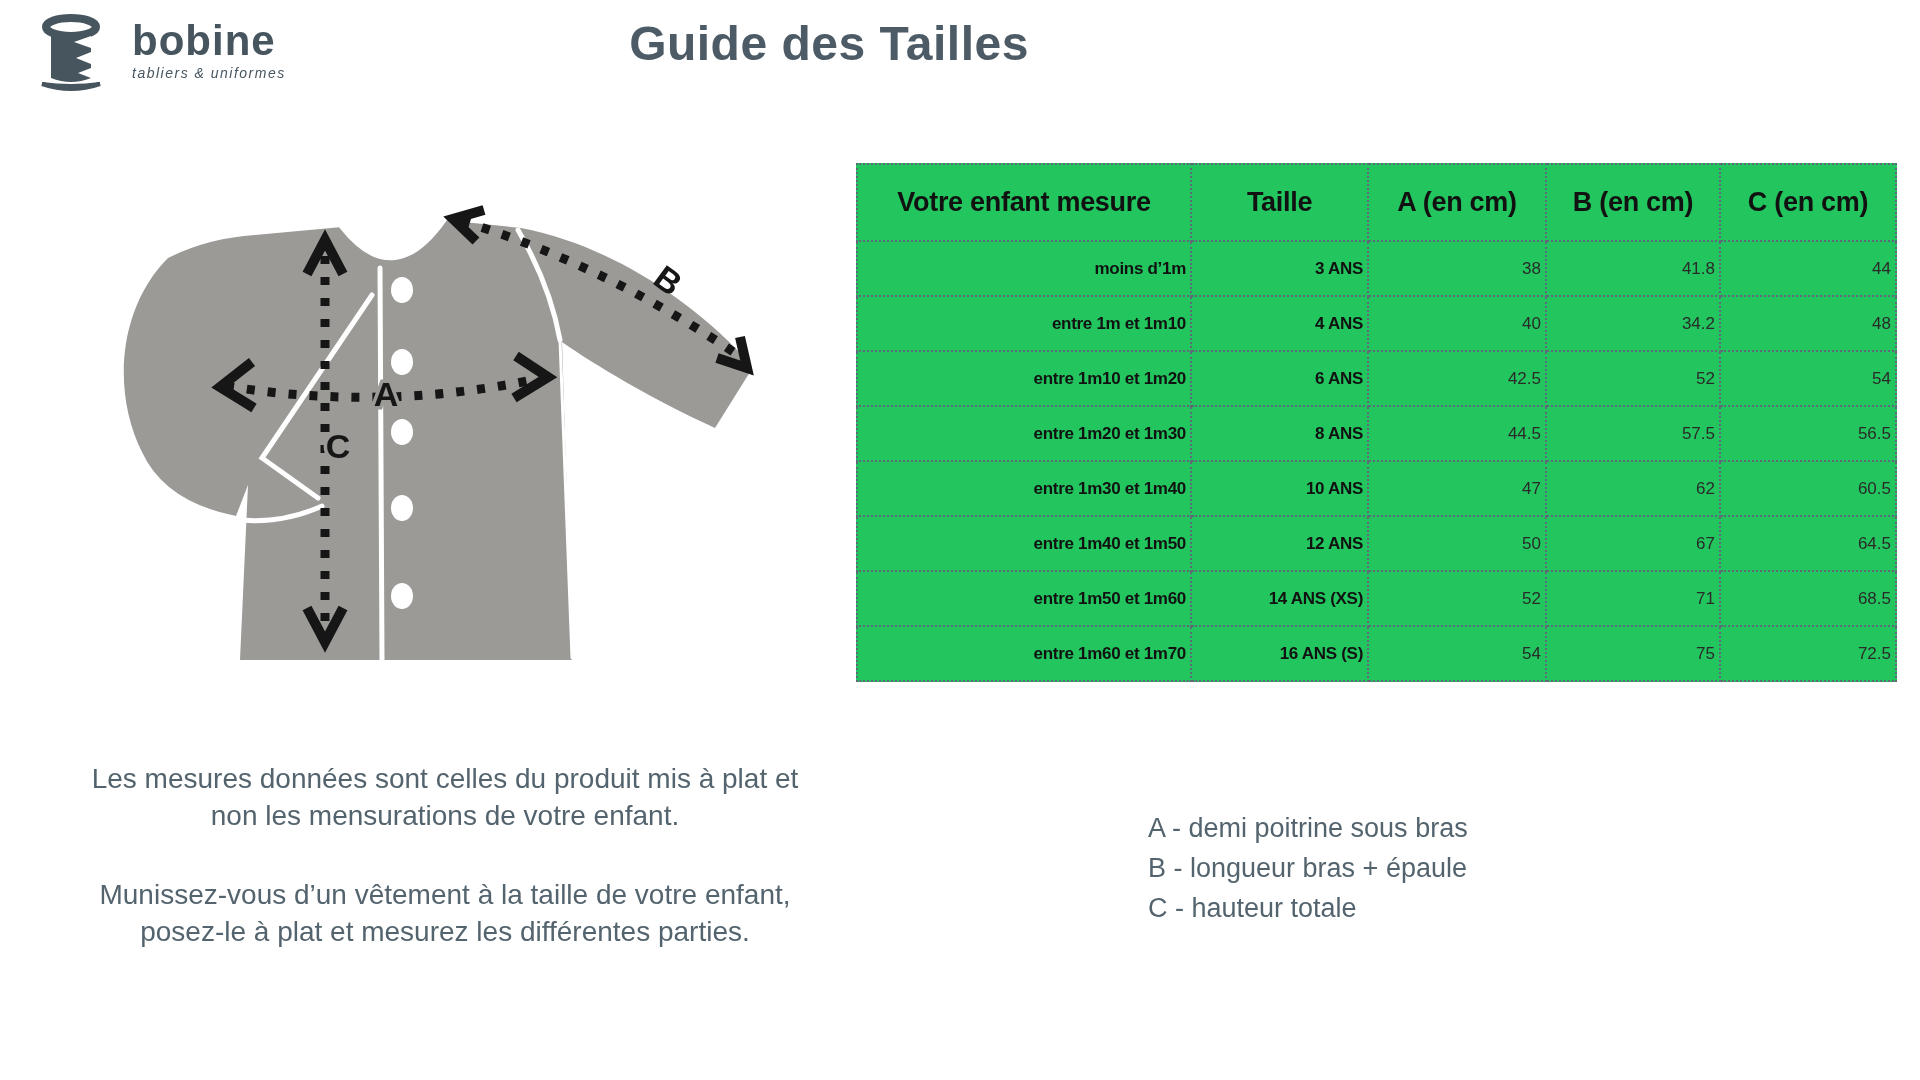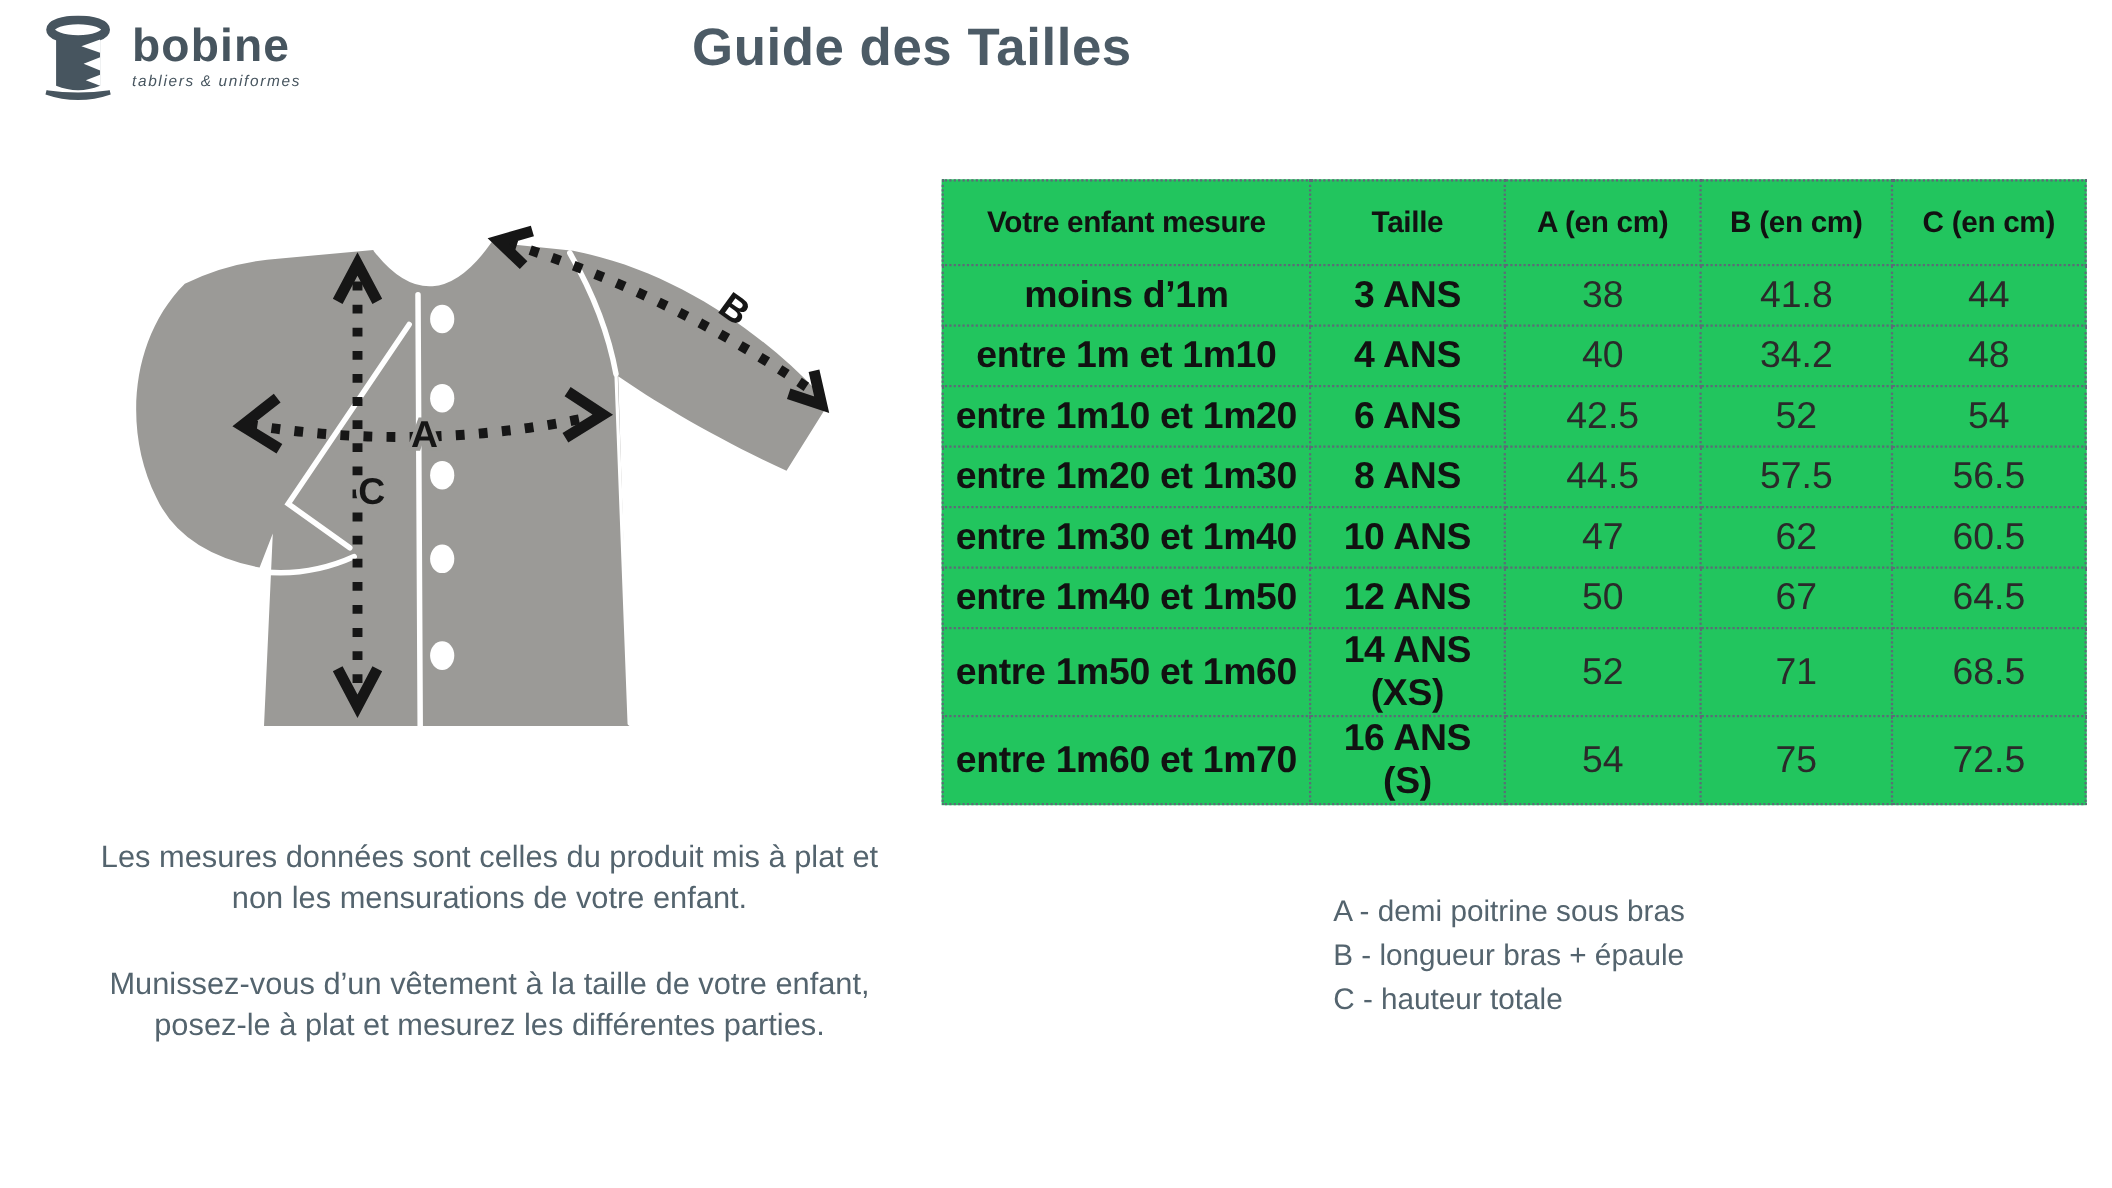--- a/index.html
+++ b/index.html
@@ -3,21 +3,21 @@
 <meta charset="utf-8">
 <style>
   html,body{margin:0;padding:0;background:#ffffff;}
   .page{
     position:relative;width:1920px;height:1080px;background:#ffffff;overflow:hidden;
     font-family:"Liberation Sans", sans-serif;color:#54646e;
   }
   
   .logo{position:absolute;left:38px;top:14px;display:flex;align-items:flex-start;}
   .logo-icon{width:70px;height:80px;}
-  .logo-text{margin-left:12px;padding-top:6px;}
+  .logo-text{margin-left:24px;padding-top:6px;}
   .brand-name{font-size:42px;font-weight:700;color:#47555f;line-height:42px;letter-spacing:1px;}
   .brand-tagline{font-size:14px;font-style:italic;color:#47555f;letter-spacing:1.5px;margin-top:3px;}
   .page-title{
     position:absolute;left:0;top:16px;width:1570px;text-align:center;
     font-size:48px;font-weight:800;color:#4c5b66;letter-spacing:0.5px;margin:0;padding-left:44px;
   }
   
   .diagram{position:absolute;left:50px;top:140px;width:720px;height:560px;}
   .product-name{
     position:absolute;left:0;top:696px;width:880px;text-align:center;
@@ -29,25 +29,25 @@
   
   .size-table{
     position:absolute;left:856px;top:163px;width:1039px;
     border-collapse:collapse;table-layout:fixed;background:#22c55e;
   }
   .size-table th,.size-table td{
     border:2px dotted #5c6b77;text-align:center;vertical-align:middle;
     color:#111111;padding:0 4px;overflow:hidden;
   }
   .size-table th{height:75px;font-size:27px;font-weight:800;letter-spacing:-0.3px;}
-  .size-table td{height:53px;font-size:34px;}
+  .size-table td{height:53px;font-size:17px;text-align:right;}
   .size-table td.bold{font-weight:800;letter-spacing:-0.3px;}
   .size-table td.num{font-weight:400;color:#2a2a2a;}
   
-  .legend{position:absolute;left:1212px;top:808px;}
+  .legend{position:absolute;left:1148px;top:808px;}
   .legend-line{font-size:27px;line-height:40px;color:#54646e;font-weight:400;}
 </style>
 </head>
 <body>
 
 <div class="page">
 
   <div class="logo">
     <svg class="logo-icon" viewBox="0 0 70 80">
       <ellipse cx="33" cy="13" rx="25" ry="9" fill="none" stroke="#47555f" stroke-width="8"></ellipse>

